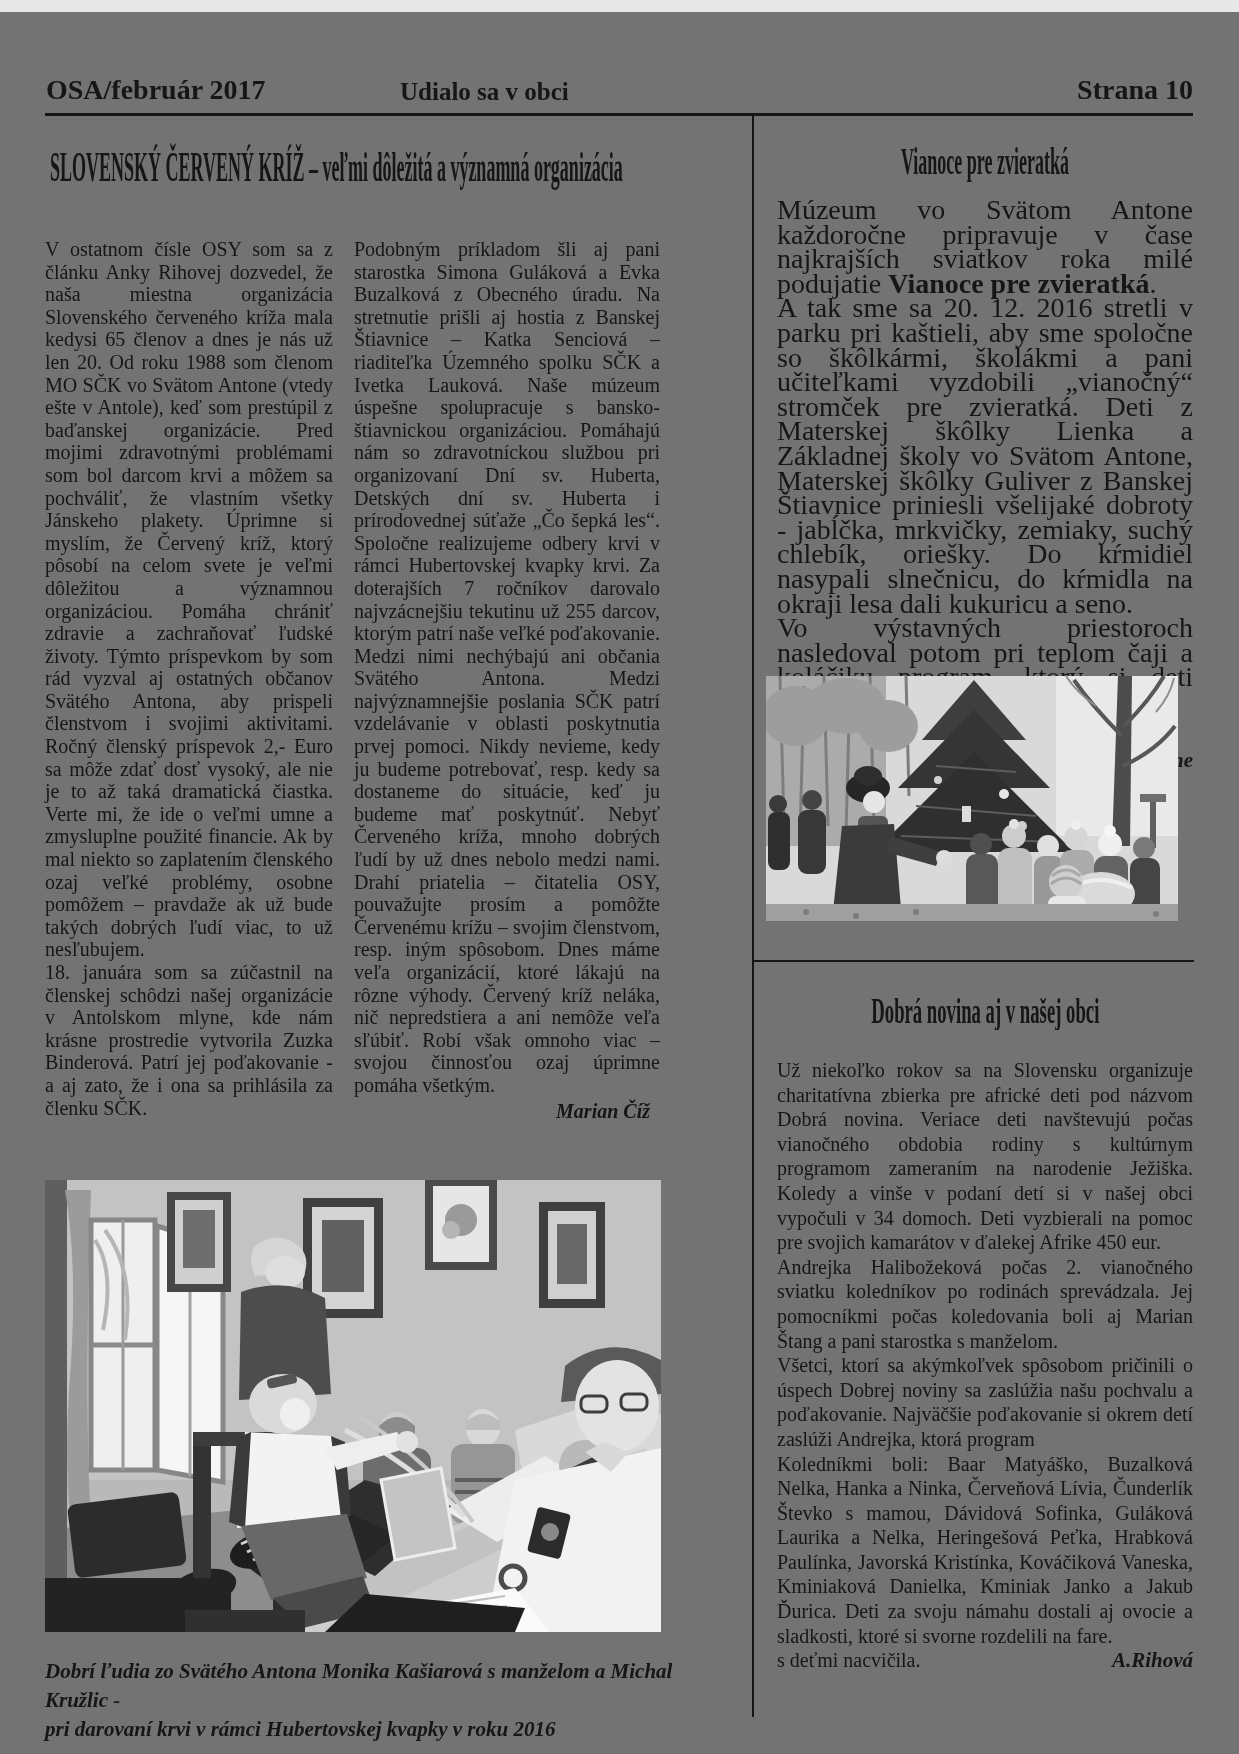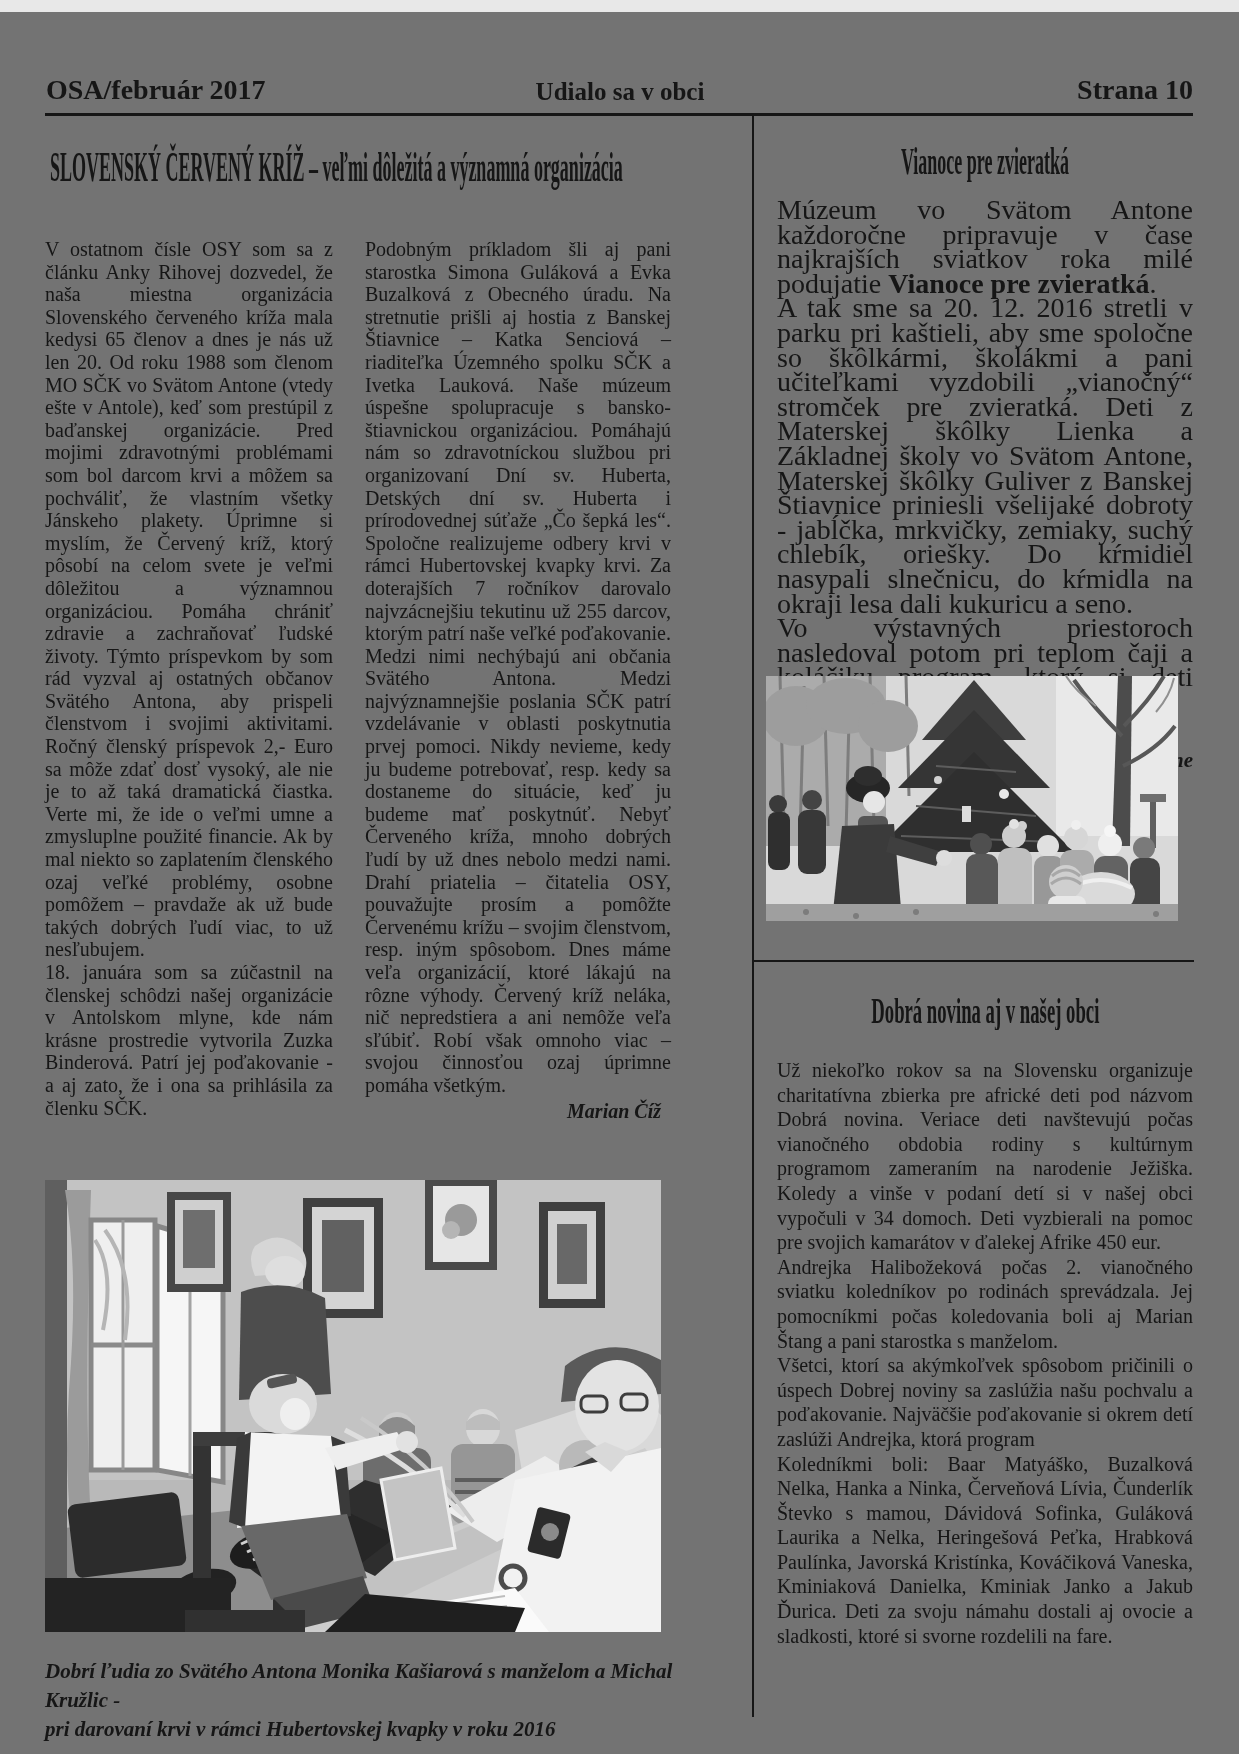--- a/index.html
+++ b/index.html
@@ -1,40 +1,40 @@
 <!DOCTYPE html>
 <html><head>
 <meta charset="utf-8">
 <style>
   html,body{margin:0;padding:0;background:#e8e8e8;}
   .page{position:relative;width:1239px;height:1754px;margin:12px auto;background:#737373;
         font-family:"Liberation Serif",serif;color:#161616;overflow:hidden;}
 
   
   .hdr-left{position:absolute;top:62px;left:46px;font-size:28px;font-weight:700;}
-  .hdr-center{position:absolute;top:66px;left:400px;width:440px;text-align:center;font-size:25px;font-weight:700;}
+  .hdr-center{position:absolute;top:66px;left:400px;width:440px;font-size:25px;font-weight:700;}
   .hdr-right{position:absolute;top:62px;right:46px;font-size:28px;font-weight:700;}
   .hdr-rule{position:absolute;top:101px;left:45px;width:1148px;height:3px;background:#161616;}
   .v-rule{position:absolute;left:752px;top:104px;width:2px;height:1601px;background:#161616;}
   .mid-rule{position:absolute;left:754px;top:948px;width:440px;height:2px;background:#161616;}
 
   
   .t-row{display:flex;justify-content:center;}
   .condensed{white-space:nowrap;font-weight:700;}
   .t-main{font-size:40px;transform:scale(0.45,1.08);}
   .t-van{font-size:36px;transform:scale(0.5,1.05);}
   .t-dob{font-size:34px;transform:scale(0.55,1.05);}
 
   .sck-title{position:absolute;left:28px;top:131px;width:616px;}
 
   
   .col{position:absolute;top:226px;font-size:20px;line-height:22.6px;text-align:justify;}
   .col p{margin:0;}
   .col1{left:45px;width:288px;}
-  .col2{left:365px;width:306px;}
+  .col2{left:354px;width:306px;}
 
   .sig{font-weight:700;font-style:italic;}
   .sig-right{text-align:right;padding-right:10px;margin-top:3px;font-size:20px;}
 
   .right-top{position:absolute;left:777px;top:128px;width:416px;}
   .right-top p{margin:0;font-size:28px;line-height:24.6px;text-align:justify;}
   .right-top .t-row{margin-bottom:16px;}
   .sig-center{text-align:right;font-size:21px;margin-top:34px;}
 
   .right-bottom{position:absolute;left:777px;top:964px;width:416px;}
@@ -170,20 +170,24 @@
   </div>
 
   <div class="right-bottom">
     <div class="t-row">
       <span class="condensed t-dob">Dobrá novina aj v našej obci</span>
     </div>
     <p>Už niekoľko rokov sa na Slovensku organizuje charitatívna zbierka pre africké deti pod názvom Dobrá novina. Veriace deti navštevujú počas vianočného obdobia rodiny s kultúrnym programom zameraním na narodenie Ježiška. Koledy a vinše v podaní detí  si v našej obci vypočuli v 34 domoch. Deti vyzbierali na pomoc pre svojich kamarátov v ďalekej Afrike 450 eur.</p>
     <p>Andrejka Halibožeková počas 2. vianočného sviatku  koledníkov po rodinách sprevádzala. Jej pomocníkmi počas koledovania boli aj Marian Štang a pani starostka s manželom.</p>
     <p>Všetci, ktorí sa akýmkoľvek  spôsobom pričinili o úspech Dobrej noviny sa zaslúžia našu pochvalu a poďakovanie. Najväčšie poďakovanie si okrem detí zaslúži Andrejka, ktorá program</p>
     <p>Koledníkmi boli: Baar Matyáško, Buzalková Nelka, Hanka a Ninka, Červeňová Lívia, Čunderlík Števko s mamou, Dávidová Sofinka, Guláková Laurika a Nelka, Heringešová Peťka, Hrabková Paulínka, Javorská Kristínka, Kováčiková Vaneska, Kminiaková Danielka, Kminiak Janko a Jakub Ďurica. Deti za svoju námahu dostali aj ovocie a sladkosti, ktoré si svorne rozdelili na fare.</p>
+    <div class="lastline">
+      <span>s deťmi nacvičila.</span>
+      <span class="sig">A.Rihová</span>
+    </div>
   </div>
 
   <div class="photo1">
     <svg viewBox="0 0 616 452" preserveAspectRatio="none">
       <rect width="616" height="452" fill="#b9b9b9"></rect>
       <rect width="616" height="300" fill="#c3c3c3"></rect>
       <polygon points="0,350 240,325 616,425 616,452 0,452" fill="#8d8d8d"></polygon>
       <rect x="0" y="0" width="22" height="452" fill="#5f5f5f"></rect>
       <path d="M20,10 q14,80 4,200 q-6,90 6,160 l18,0 q-10,-120 -2,-360 z" fill="#9b9b9b"></path>
       <g stroke="#878787" stroke-width="5">

